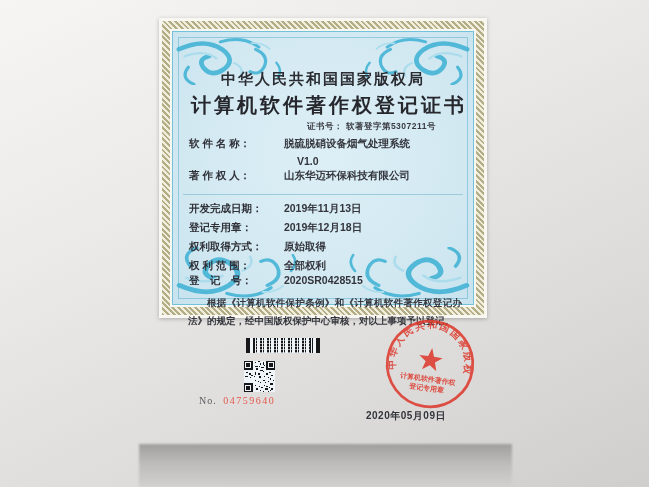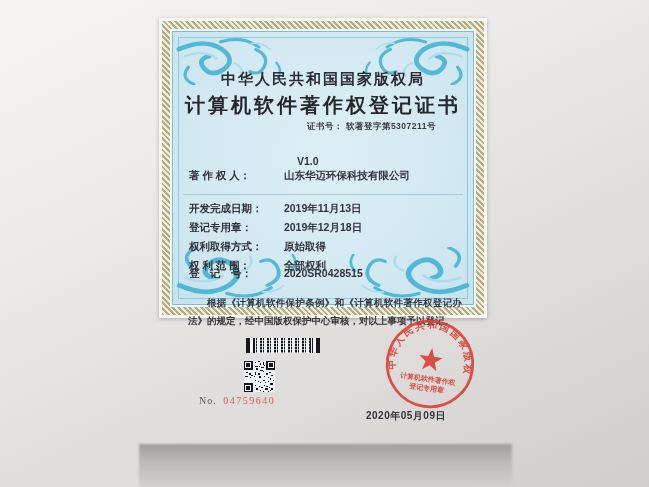--- a/index.html
+++ b/index.html
@@ -33,23 +33,23 @@
   .fl-tl{top:1px;left:1px;}
   .fl-tr{top:1px;right:1px;transform:scaleX(-1);}
   .fl-bl{bottom:1px;left:1px;width:128px;height:56px;transform:scaleY(-1);}
   .fl-br{bottom:1px;right:1px;width:128px;height:56px;transform:scale(-1,-1);}
   .authority{
     position:absolute;top:38px;left:0;width:100%;text-align:center;
     font-family:"Liberation Serif",serif;font-weight:bold;
     font-size:15px;letter-spacing:2px;color:#2b2c32;
   }
   .cert-title{
-    position:absolute;top:60px;left:0;width:100%;text-align:center;
+    position:absolute;top:60px;left:0;width:100%;text-align:left;
     font-family:"Liberation Serif",serif;font-weight:bold;
-    font-size:20px;letter-spacing:3px;color:#26272d;
+    font-size:20px;letter-spacing:3px;color:#26272d;padding-left:18px;
   }
   .cert-no{
     position:absolute;top:89px;right:37px;
     font-size:8.5px;color:#3a3b42;font-weight:bold;letter-spacing:.5px;
   }
   .row{position:absolute;left:16px;right:10px;font-size:10.5px;color:#383941;}
   .row .lbl{display:inline-block;width:92px;font-weight:bold;color:#303138;}
   .row .val{font-weight:bold;color:#33343c;}
   .version{position:absolute;left:124px;top:123px;font-size:10.5px;font-weight:bold;color:#33343c;}
   .divider{position:absolute;left:10px;right:10px;top:162px;border-top:1px solid #9ccbda;}
@@ -139,20 +139,24 @@
       </g>
     </svg>
 
     <div class="authority">中华人民共和国国家版权局</div>
     <div class="cert-title">计算机软件著作权登记证书</div>
     <div class="cert-no">
       <span>证书号：</span>
       <span>软著登字第5307211号</span>
     </div>
 
+    <div class="row" style="top:105px">
+      <span class="lbl">软 件 名 称：</span>
+      <span class="val">脱硫脱硝设备烟气处理系统</span>
+    </div>
     <div class="version">V1.0</div>
 
     <div class="row" style="top:137px">
       <span class="lbl">著 作 权 人：</span>
       <span class="val">山东华迈环保科技有限公司</span>
     </div>
 
     <div class="divider"></div>
 
     <div class="row" style="top:170px">
@@ -164,21 +168,21 @@
       <span class="val">2019年12月18日</span>
     </div>
     <div class="row" style="top:227px">
       <span class="lbl">权 利 范 围：</span>
       <span class="val">全部权利</span>
     </div>
     <div class="row" style="top:208px">
       <span class="lbl">权利取得方式：</span>
       <span class="val">原始取得</span>
     </div>
-    <div class="row" style="top:235px">
+    <div class="row" style="top:242px">
       <span class="lbl">登　记　号：</span>
       <span class="val">2020SR0428515</span>
     </div>
 
     <div class="statement">根据《计算机软件保护条例》和《计算机软件著作权登记办法》的规定，经中国版权保护中心审核，对以上事项予以登记。</div>
 
     <div class="barcode">
       <i class="bc-guard l"></i>
       <i class="bc-noise"></i>
       <i class="bc-guard r"></i>

